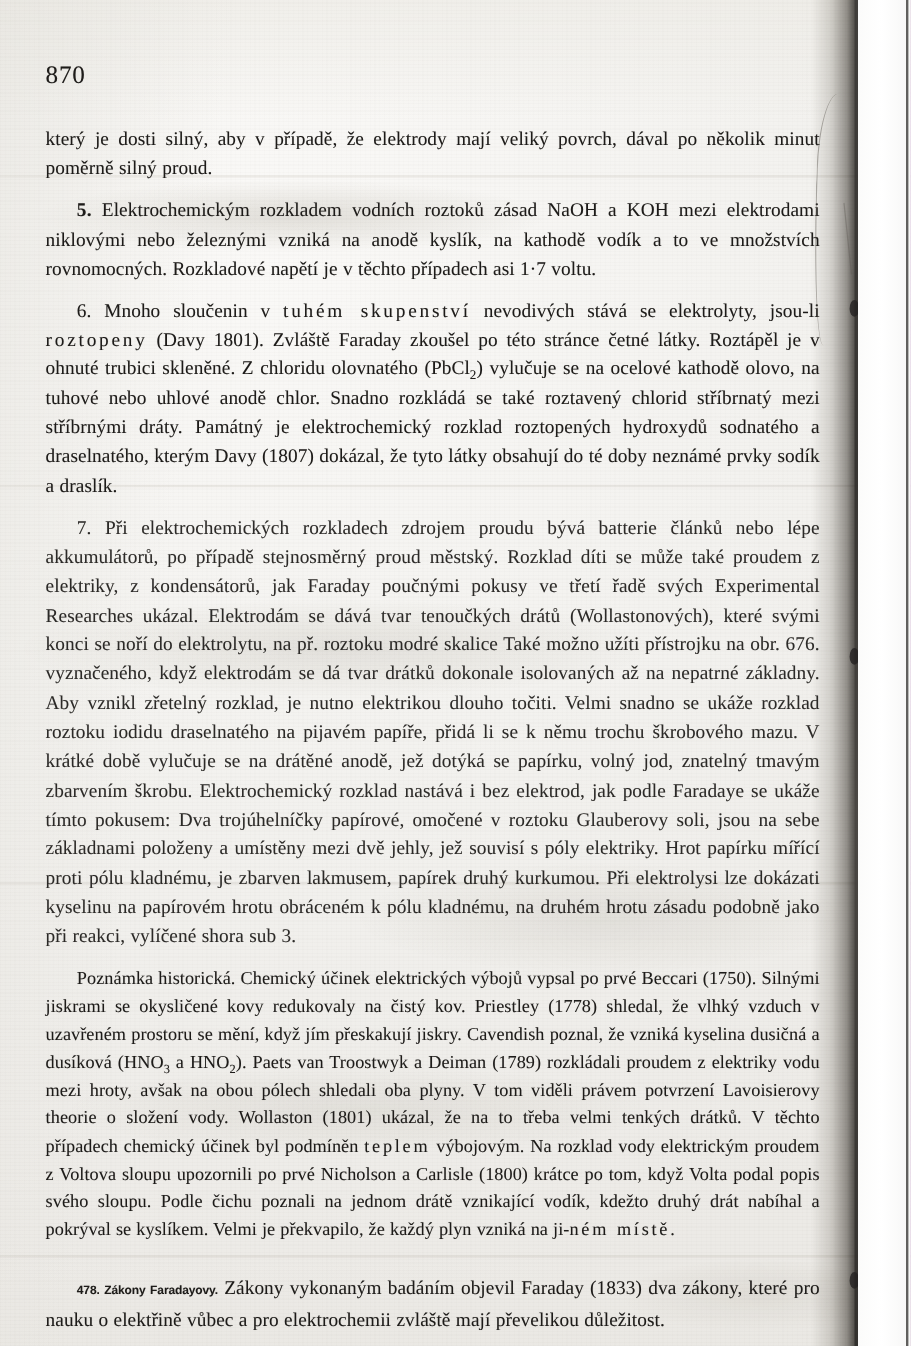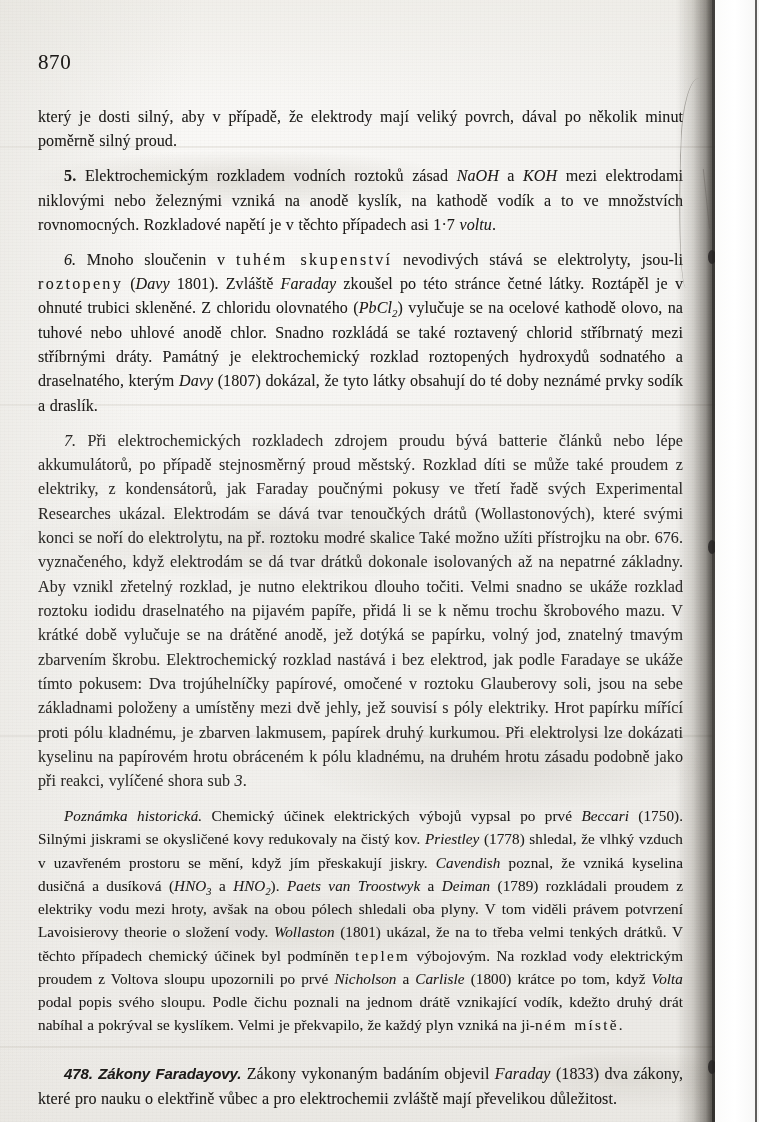--- a/index.html
+++ b/index.html
@@ -150,29 +150,28 @@
     letter-spacing: .05px;
     word-spacing: .4px;
   }
   p.lead  { text-indent: 0; }
   p.ind   { text-indent: 26px; }
   p.gap   { margin-top: 10.5px; }
   p.small {
     font-size: 15.2px;
     line-height: 23.2px;
   }
-  .it { font-style: italic; }
+  .it { }
   .track { letter-spacing: 2.3px; margin-top: 19px; }
   .headnum { font-weight: bold; letter-spacing: .2px; }
   .sans-head {
     font-family: "Liberation Sans", "DejaVu Sans", sans-serif;
     font-weight: bold;
-    font-size: 15px;
+    font-size: 10px;
     letter-spacing: -.1px;
-    font-style: italic;
   }
   sub { font-size: .68em; line-height: 0; }
 
   
   .body, .folio { text-shadow: 0 0 .6px rgba(40,38,34,.28); }
   .faded { opacity: .93; }
 </style>
 </head>
 <body>
 

